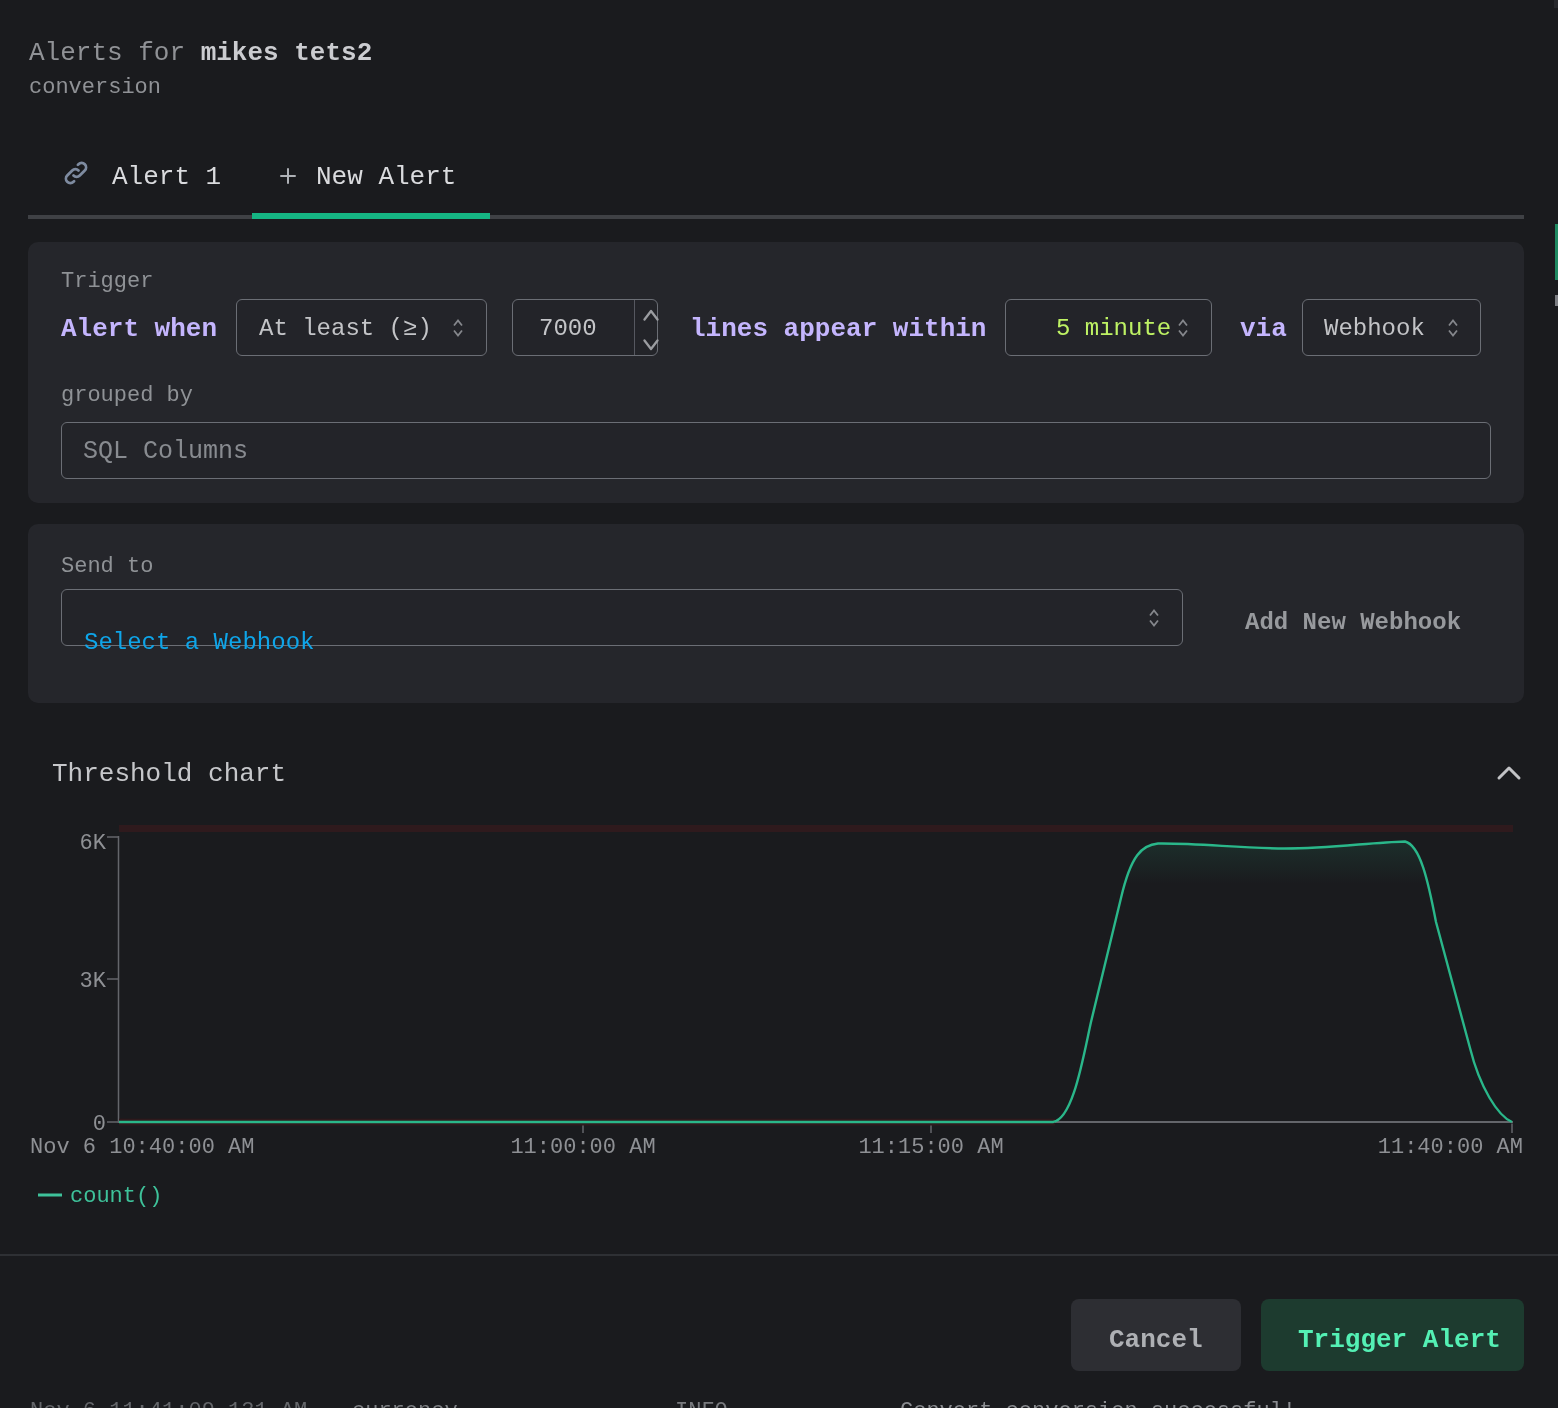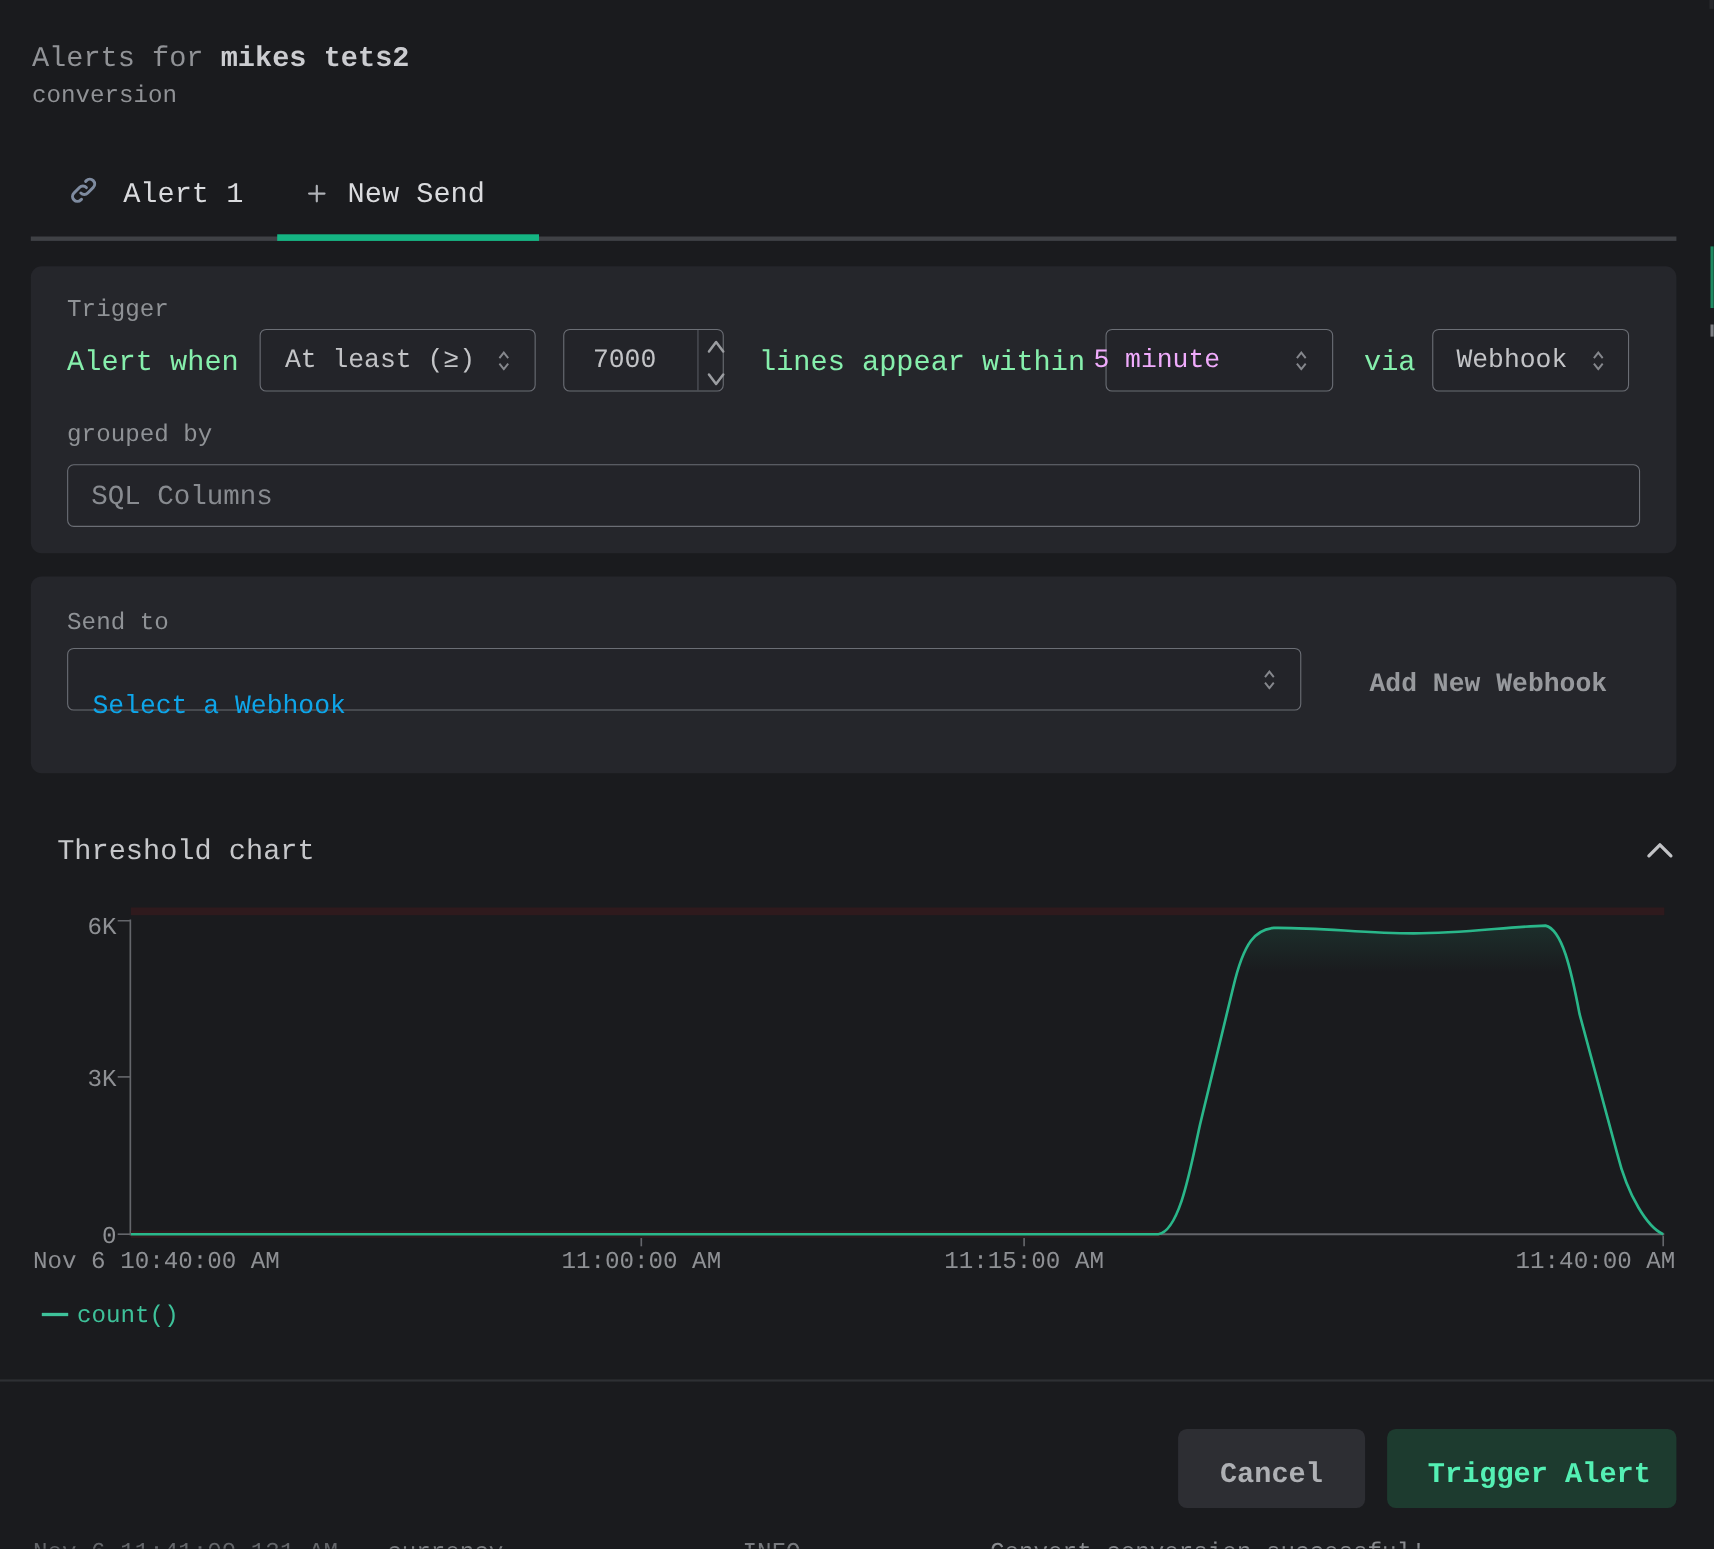--- a/index.html
+++ b/index.html
@@ -3,39 +3,39 @@
 <meta charset="utf-8">
 <style>
   * { margin:0; padding:0; box-sizing:border-box; }
   html,body { width:1558px; height:1408px; background:#1a1b1e; overflow:hidden; }
   body { font-family:"Liberation Mono", monospace; position:relative; -webkit-font-smoothing:antialiased; }
   .abs { position:absolute; }
   .t26 { font-size:26px; line-height:26px; }
   .t24 { font-size:24px; line-height:24px; }
   .t22 { font-size:22px; line-height:22px; }
   .lbl { color:#8f9296; }
-  .txt { color:#86efac; }
+  .txt { color:#c4b5fd;font-weight:bold; }
   .panel { position:absolute; left:28px; width:1496px; background:#25262b; border-radius:10px; }
   .inp { position:absolute; background:#232429; border:1.5px solid #6b6e75; border-radius:6px; height:57px; }
 </style>
 </head>
 <body>
 
 <div class="abs t26" style="left:29px; top:40px; color:#909296;">Alerts for <span style="font-weight:bold; color:#cbccd0;">mikes tets2</span></div>
 <div class="abs t22" style="left:29px; top:77px; color:#909296;">conversion</div>
 
 <svg class="abs" style="left:61px; top:158px;" width="30" height="30" viewBox="0 0 24 24" fill="none" stroke="#7e8ba0" stroke-width="2.2" stroke-linecap="round" stroke-linejoin="round">
   <path d="M10 14a3.5 3.5 0 0 0 5 0l4 -4a3.5 3.5 0 0 0 -5 -5l-.5 .5"></path>
   <path d="M14 10a3.5 3.5 0 0 0 -5 0l-4 4a3.5 3.5 0 0 0 5 5l.5 -.5"></path>
 </svg>
 <div class="abs t26" style="left:112px; top:164px; color:#dadbde;">Alert 1</div>
 <svg class="abs" style="left:278px; top:166px;" width="20" height="20" viewBox="0 0 20 20" fill="none" stroke="#aeb1b6" stroke-width="2" stroke-linecap="round">
   <path d="M10 3v14M3 10h14"></path>
 </svg>
-<div class="abs t26" style="left:316px; top:164px; color:#dadbde;">New Send</div>
+<div class="abs t26" style="left:316px; top:164px; color:#dadbde;">New Alert</div>
 <div class="abs" style="left:28px; top:215px; width:1496px; height:4px; background:#3f4145;"></div>
 <div class="abs" style="left:252px; top:213px; width:238px; height:6px; background:#15b583;"></div>
 
 <div class="panel" style="top:242px; height:261px;"></div>
 <div class="abs t22 lbl" style="left:61px; top:271px;">Trigger</div>
 <div class="abs t26 txt" style="left:61px; top:316px;">Alert when</div>
 
 <div class="inp" style="left:236px; top:299px; width:251px;"></div>
 <div class="abs t24" style="left:259px; top:317px; color:#c3c4c7;">At least (≥)</div>
 <svg class="abs" style="left:453px; top:319px;" width="10" height="18" viewBox="0 0 10 18" fill="none" stroke="#85878c" stroke-width="1.8">
@@ -47,21 +47,21 @@
 <div class="abs" style="left:634px; top:300px; width:1px; height:55px; background:#565860;"></div>
 <div class="abs t24" style="left:528px; top:317px; color:#c3c4c7;margin-left:11px;">7000</div>
 <svg class="abs" style="left:643px; top:306px;" width="16" height="48" viewBox="0 0 16 48" fill="none" stroke="#9b9da1" stroke-width="2.3" stroke-linecap="round" stroke-linejoin="round">
   <path d="M1.5 13.5 L8 5 L14.5 13.5"></path>
     <path d="M1.5 34.5 L8 43 L14.5 34.5"></path>
 </svg>
 
 <div class="abs t26 txt" style="left:690px; top:316px;text-align:right;">lines appear within</div>
 
 <div class="inp" style="left:1005px; top:299px; width:207px;"></div>
-<div class="abs t24" style="left:994px; top:317px; color:#f0abfc;text-align:center;">5 minute</div>
+<div class="abs t24" style="left:1056px; top:317px; color:#bef264;text-align:center;">5 minute</div>
 <svg class="abs" style="left:1178px; top:319px;" width="10" height="18" viewBox="0 0 10 18" fill="none" stroke="#85878c" stroke-width="1.8">
   <path d="M1 6.5 L5 1.5 L9 6.5"></path>
     <path d="M1 11.5 L5 16.5 L9 11.5"></path>
 </svg>
 
 <div class="abs t26 txt" style="left:1240px; top:316px;">via</div>
 
 <div class="inp" style="left:1302px; top:299px; width:179px;"></div>
 <div class="abs t24" style="left:1324px; top:317px; color:#c3c4c7;">Webhook</div>
 <svg class="abs" style="left:1448px; top:319px;" width="10" height="18" viewBox="0 0 10 18" fill="none" stroke="#85878c" stroke-width="1.8">

